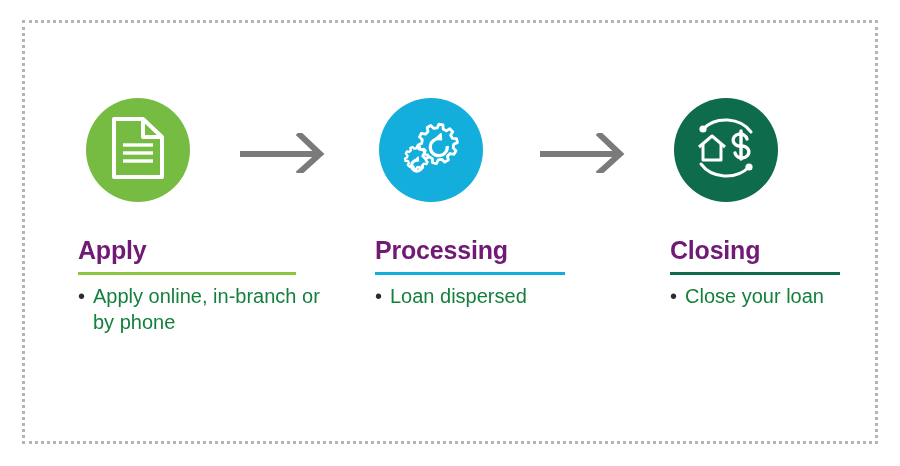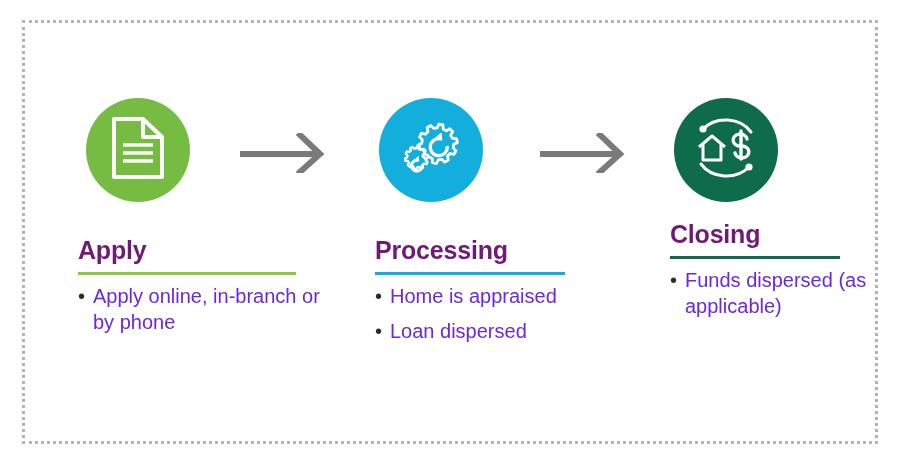--- a/index.html
+++ b/index.html
@@ -54,36 +54,36 @@
     font-size: 25px;
     font-weight: bold;
     color: #701a75;
     letter-spacing: -0.2px;
     margin: 0;
     padding: 0;
     line-height: 1;
   }
   .step-1 .heading-wrap { margin-top: 36px; }
   .step-2 .heading-wrap { margin-top: 36px; }
-  .step-3 .heading-wrap { margin-top: 20px; }
+  .step-3 .heading-wrap { margin-top: 36px; }
 
   .rule {
     height: 3px;
     margin-top: 9px;
     margin-bottom: 9px;
   }
   .step-1 .rule { background: #8cc63e; width: 218px; }
   .step-2 .rule { background: #13aedc; width: 190px; }
   .step-3 .rule { background: #0e6b4b; width: 170px; }
 
   ul.bullets {
     list-style: none;
     margin: 0;
     padding: 0;
-    color: #6d28d9;
+    color: #15803d;
     font-size: 20px;
     line-height: 1.28;
   }
   ul.bullets li {
     position: relative;
     padding-left: 15px;
     margin-bottom: 9px;
   }
   ul.bullets li::before {
     content: "\2022";
@@ -161,21 +161,20 @@
             <path d="M18.2 40 l0.4 4.0 l-3.6 -1.1 Z" fill="#ffffff" stroke-width="1.2"></path>
           </g>
         </svg>
       </span>
     </div>
     <div class="heading-wrap">
       <div class="heading">Processing</div>
       <div class="rule"></div>
     </div>
     <ul class="bullets">
-      <li>Home is appraised</li>
       <li>Loan dispersed</li>
     </ul>
   </div>
 
   <div class="arrow arrow-2">
     <svg width="92" height="40" viewBox="0 0 92 40" fill="none" aria-hidden="true">
       <line x1="2" y1="21" x2="80" y2="21" stroke="#7a7a7a" stroke-width="6"></line>
       <polyline points="62,2 82,21 62,39" stroke="#7a7a7a" stroke-width="6" fill="none" stroke-linecap="square" stroke-linejoin="miter"></polyline>
     </svg>
   </div>
@@ -193,17 +192,17 @@
           <path d="M54 22 a7 6 0 1 0 -6 7 a7 6 0 1 1 -6 7" stroke="#ffffff" stroke-width="3.4" fill="none" stroke-linecap="round"></path>
           <line x1="48" y1="14" x2="48" y2="42" stroke="#ffffff" stroke-width="3.4" stroke-linecap="round"></line>
         </svg>
       </span>
     </div>
     <div class="heading-wrap">
       <div class="heading">Closing</div>
       <div class="rule"></div>
     </div>
     <ul class="bullets">
-      <li>Funds dispersed (as applicable)</li>
+      <li>Close your loan</li>
     </ul>
   </div>
 
 </div>
 
 </body></html>

